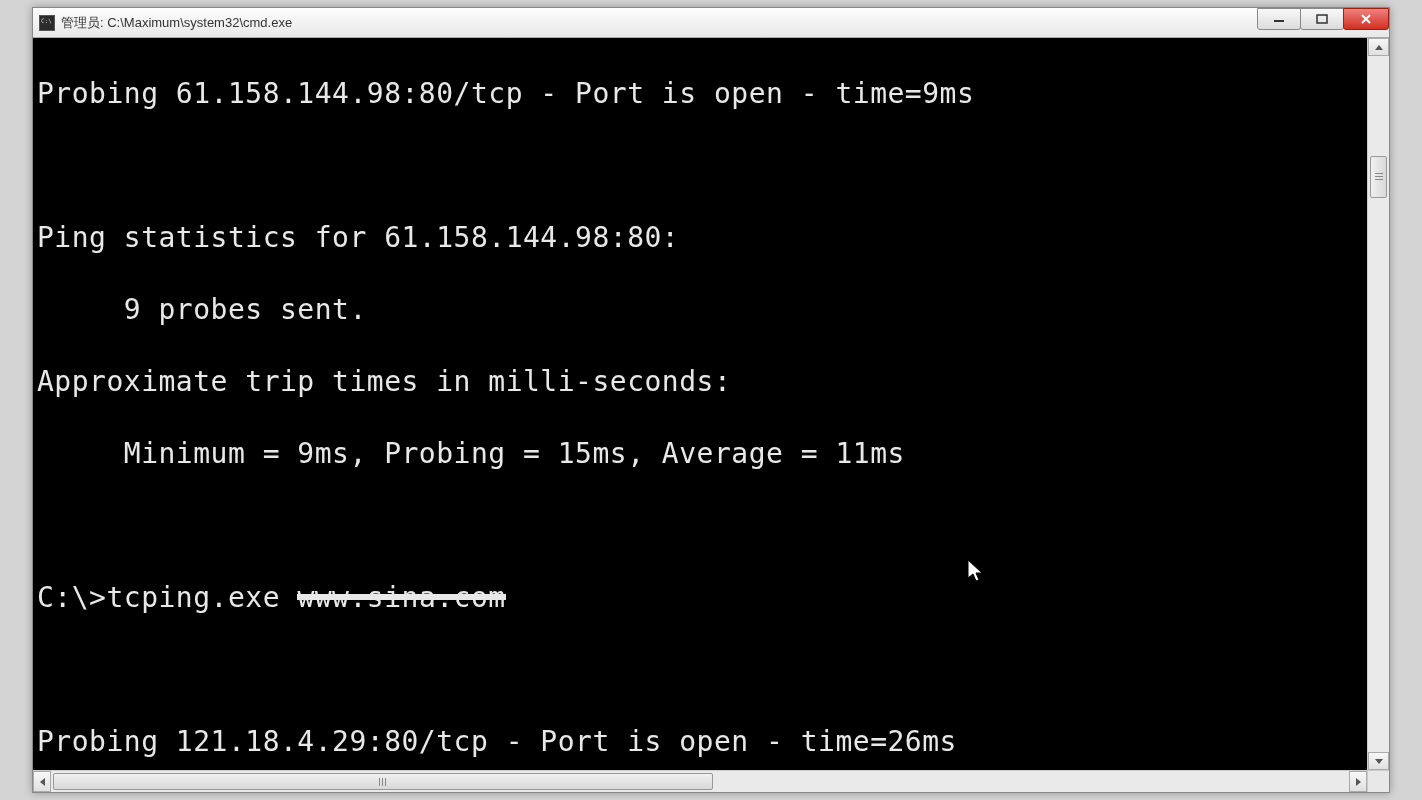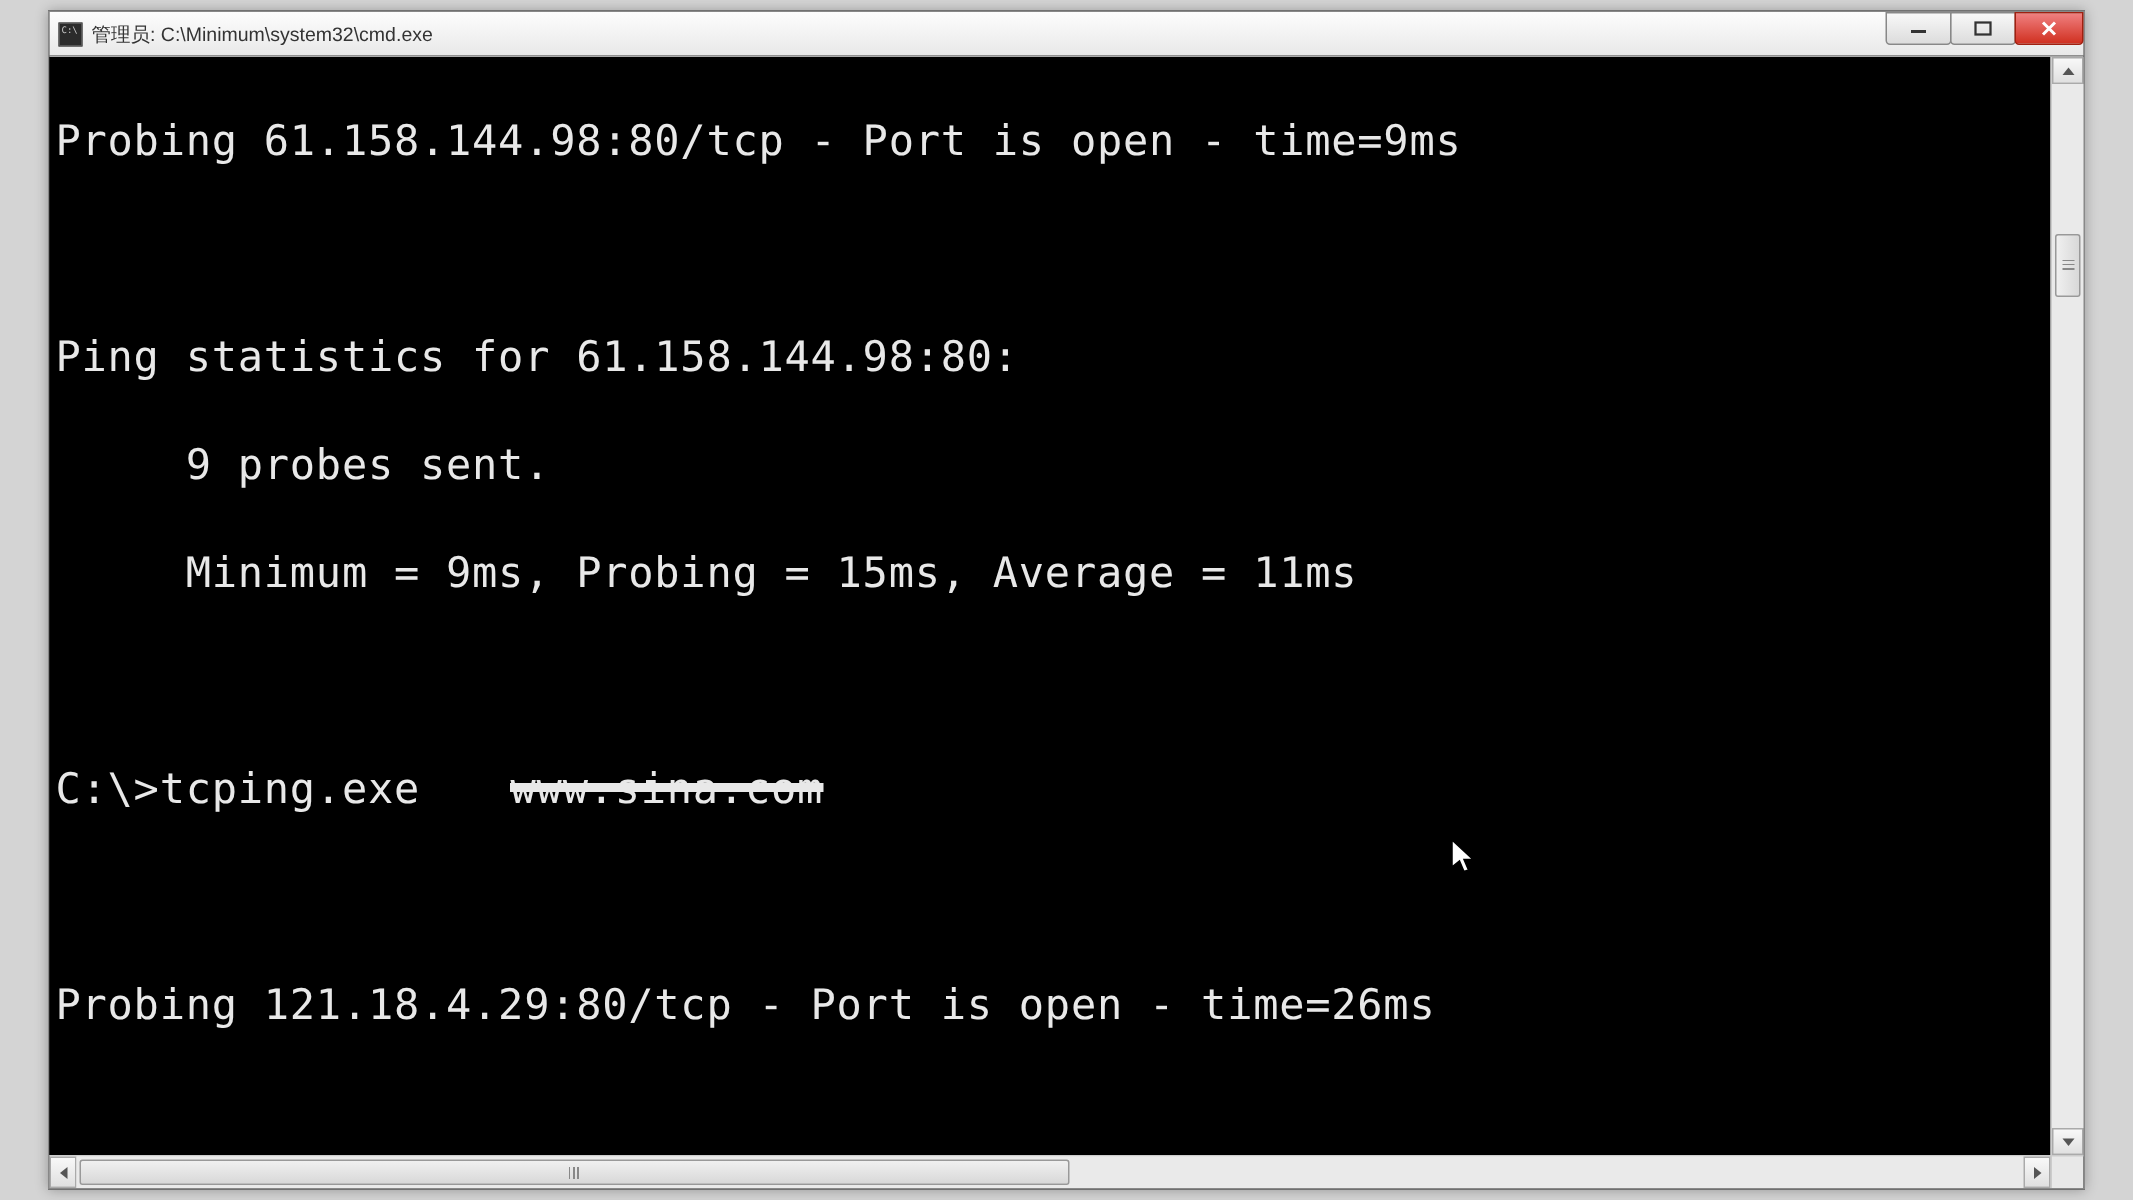--- a/index.html
+++ b/index.html
@@ -109,21 +109,20 @@
       padding: 2px 4px;
       letter-spacing: 0.5px;
     }
     .term-line {
       display: block;
       min-height: 36px;
     }
     .redacted {
       display: inline-block;
       position: relative;
-      margin-left: 43px;
     }
     .redacted::after {
       content: "";
       position: absolute;
       left: 0;
       right: 0;
       top: 40%;
       height: 6px;
       background: #e8e8e8;
     }
@@ -258,21 +257,21 @@
       pointer-events: none;
       z-index: 1000;
     }
   </style>
 </head>
 <body>
 
 <div class="window">
   <div class="titlebar">
     <div class="app-icon"></div>
-    <span class="title-text">管理员: C:\Minimum\system32\cmd.exe</span>
+    <span class="title-text">管理员: C:\Maximum\system32\cmd.exe</span>
     <div class="window-controls">
       <div class="win-btn">
         <svg viewBox="0 0 12 10">
             <rect x="1" y="6" width="10" height="2" fill="#333"></rect>
           </svg>
       </div>
       <div class="win-btn">
         <svg viewBox="0 0 12 10">
             <rect x="1" y="1" width="10" height="8" fill="none" stroke="#333" stroke-width="1.5"></rect>
           </svg>
@@ -285,20 +284,21 @@
     </div>
   </div>
 
   <div class="terminal">
     <div class="term-content">
       <div class="term-text">
 <span class="term-line">Probing 61.158.144.98:80/tcp - Port is open - time=9ms</span>
 <span class="term-line"></span>
 <span class="term-line">Ping statistics for 61.158.144.98:80:</span>
 <span class="term-line">     9 probes sent.</span>
+<span class="term-line">Approximate trip times in milli-seconds:</span>
 <span class="term-line">     Minimum = 9ms, Probing = 15ms, Average = 11ms</span>
 <span class="term-line"></span>
 <span class="term-line"><span>C:\&gt;tcping.exe </span><span class="redacted">www.sina.com</span></span>
 <span class="term-line"></span>
 <span class="term-line">Probing 121.18.4.29:80/tcp - Port is open - time=26ms</span>
 
 
 
 
 

